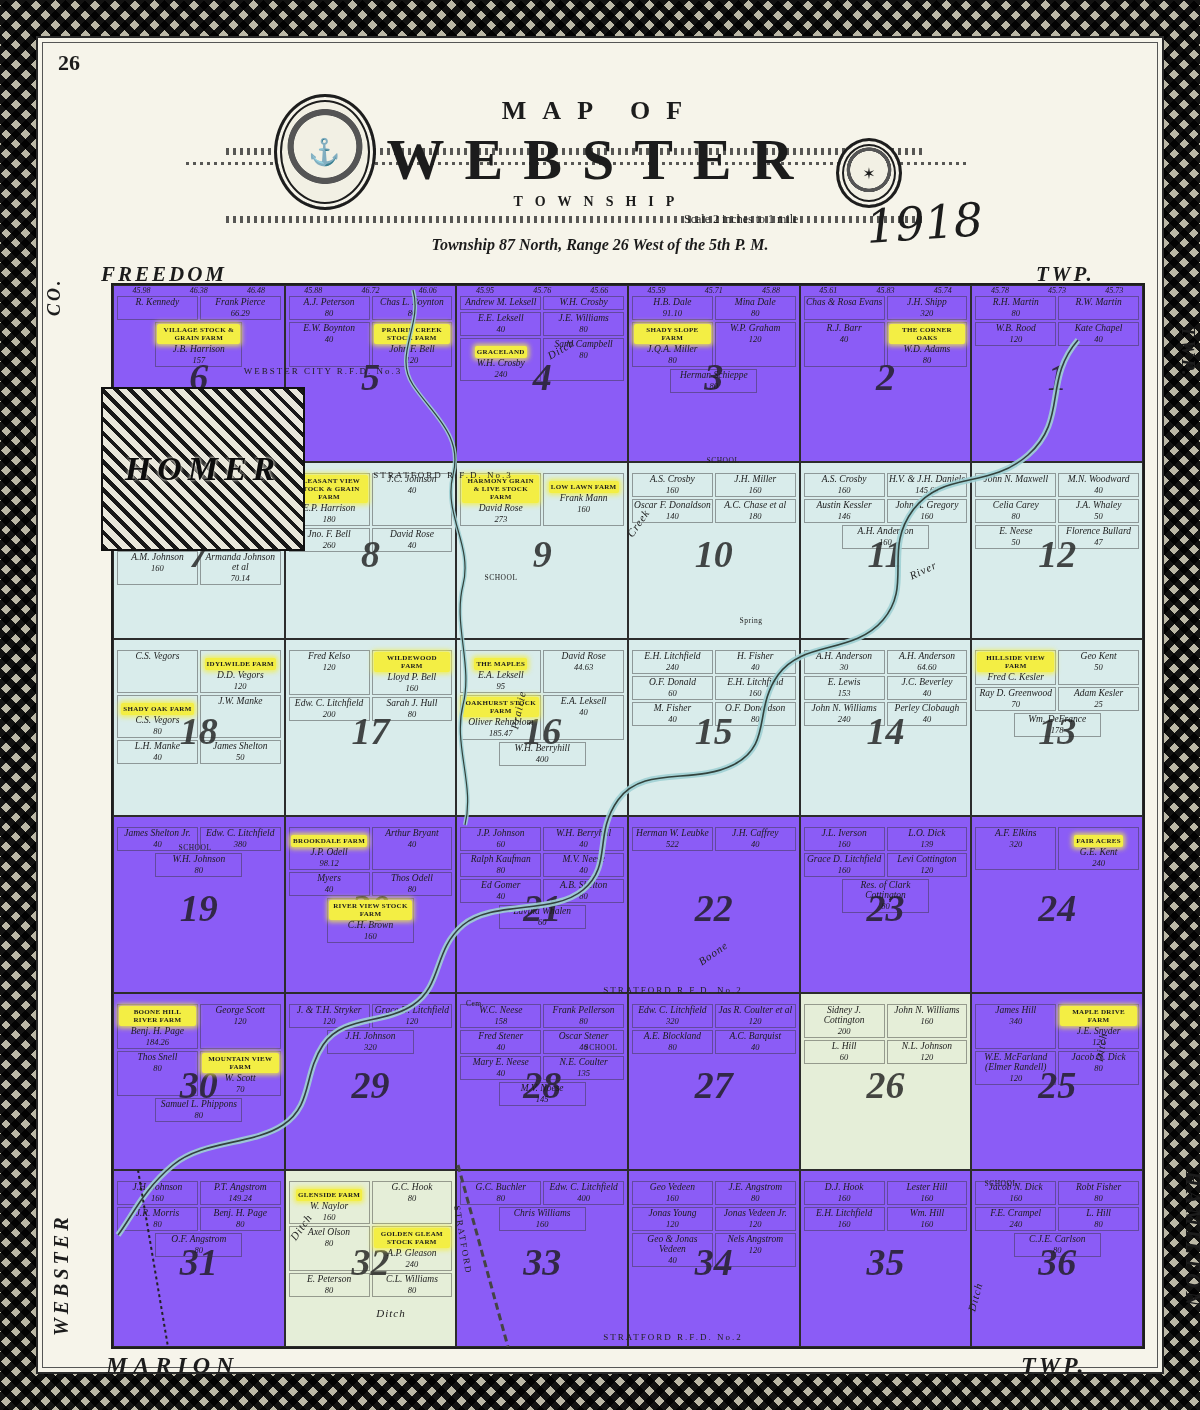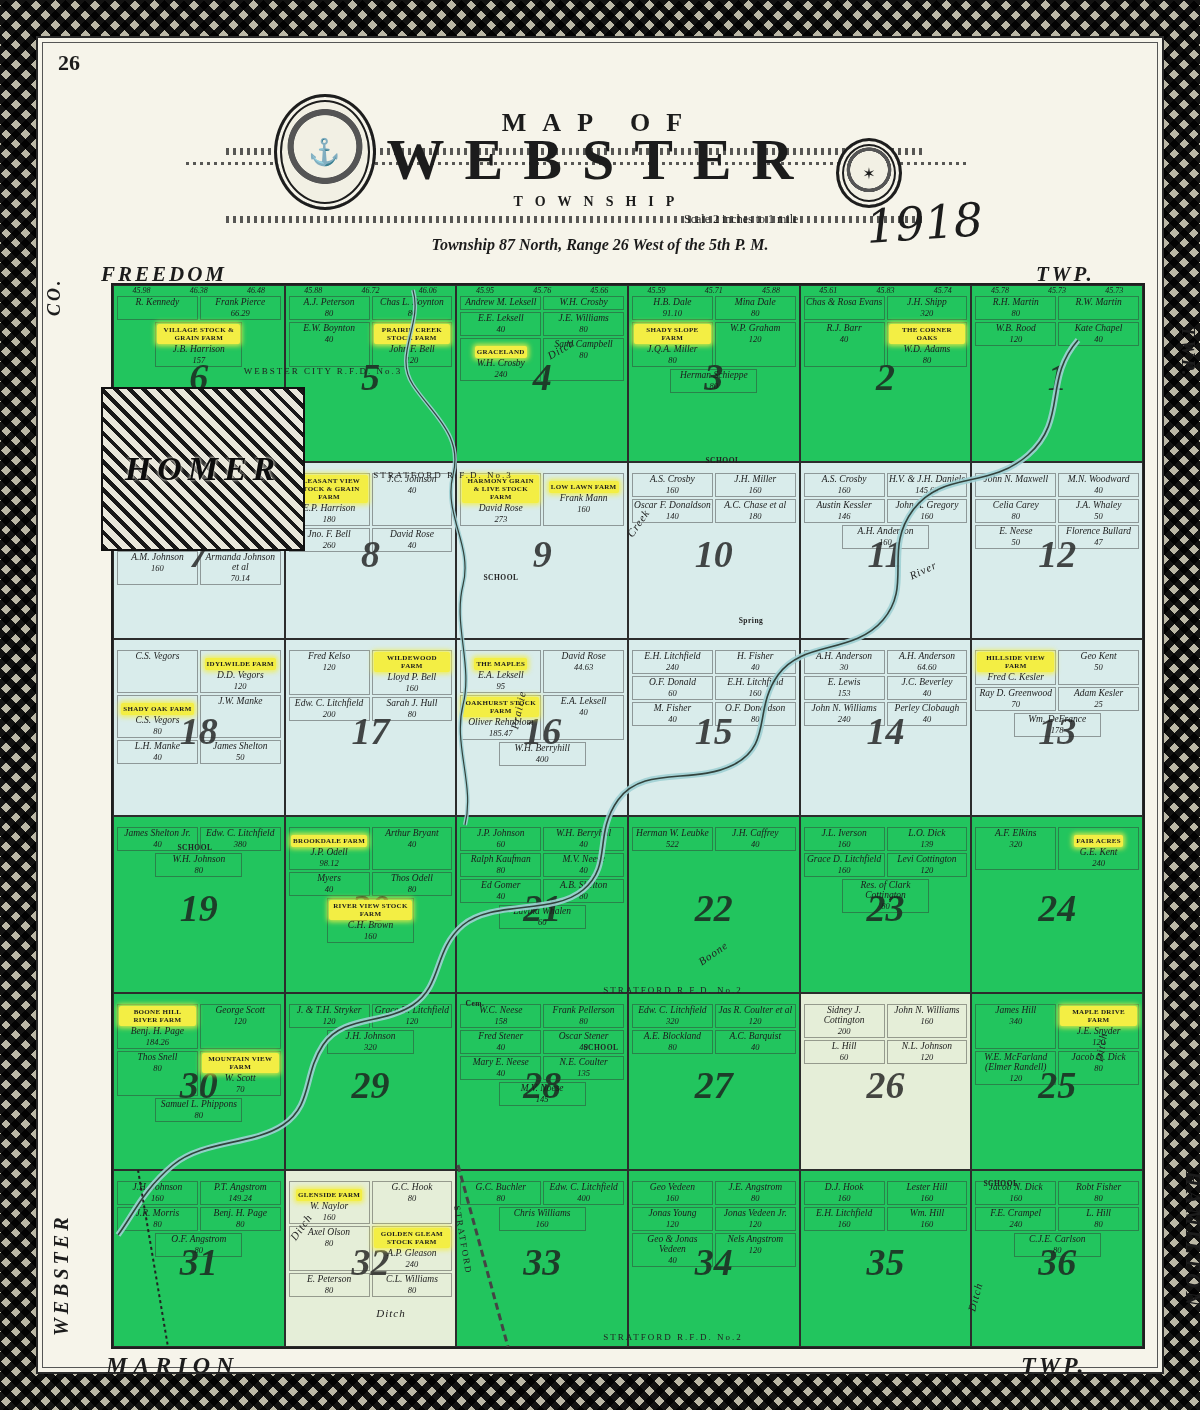--- a/index.html
+++ b/index.html
@@ -15,56 +15,56 @@
   .pageno{position:absolute;left:22px;top:14px;font-size:22px;font-weight:bold;}
   
   .flourish{position:absolute;height:7px;background:repeating-linear-gradient(90deg,#222 0 3px,transparent 3px 7px);opacity:.75;}
   #fl1{left:190px;top:112px;width:700px;}
   #fl2{left:150px;top:126px;width:780px;height:3px;}
   #fl3{left:190px;top:180px;width:700px;}
   .medallion{position:absolute;border-radius:50%;border:3px solid #1d1d1d;box-shadow:inset 0 0 0 3px #f6f4ea, inset 0 0 0 5px #1d1d1d;
     background:radial-gradient(circle at 50% 45%, #f2f0e4 0 40%, #555 41% 48%, #f2f0e4 49%);display:flex;align-items:center;justify-content:center;font-size:26px;}
   #med-left{left:238px;top:58px;width:96px;height:110px;}
   #med-right{left:800px;top:102px;width:60px;height:64px;font-size:16px;}
-  .title-arc{position:absolute;left:0;right:0;top:60px;text-align:center;font-size:26px;letter-spacing:16px;font-weight:bold;transform:none;margin-top:12px;}
+  .title-arc{position:absolute;left:0;right:0;top:60px;text-align:center;font-size:26px;letter-spacing:16px;font-weight:bold;transform:none;}
   .title-main{position:absolute;left:0;right:0;top:90px;text-align:center;font-size:58px;font-weight:bold;letter-spacing:20px;}
   .title-sub{position:absolute;left:0;right:0;top:158px;text-align:center;font-size:14px;letter-spacing:12px;font-weight:bold;}
   .scale-note{position:absolute;left:648px;top:176px;font-size:12px;}
   .twp-line{position:absolute;left:0;right:0;top:200px;text-align:center;font-size:16px;font-style:italic;font-weight:bold;}
   .year{position:absolute;left:830px;top:160px;font-size:46px;font-style:italic;font-family:"DejaVu Serif",serif;transform:rotate(-4deg);}
   
   .edge{position:absolute;font-size:21px;font-style:italic;font-weight:bold;letter-spacing:3px;}
   #e-tl{left:65px;top:226px;}  #e-tr{left:1000px;top:226px;}
   #e-bl{left:70px;top:1316px;font-size:24px;letter-spacing:6px;} #e-br{left:985px;top:1316px;font-size:24px;}
   #e-lt{left:8px;top:280px;transform:rotate(-90deg);transform-origin:left top;font-size:18px;}
   #e-lb{left:14px;top:1300px;transform:rotate(-90deg);transform-origin:left top;font-size:20px;letter-spacing:4px;}
   #e-rt{left:1162px;top:290px;transform:rotate(90deg);transform-origin:left top;font-size:18px;}
   #e-rb{left:1168px;top:1135px;transform:rotate(90deg);transform-origin:left top;font-size:20px;letter-spacing:4px;}
   
-  #map-frame{position:absolute;left:75px;top:247px;width:1030px;height:1062px;border:2.5px solid #1e1e1e;background:#22c55e;}
+  #map-frame{position:absolute;left:75px;top:247px;width:1030px;height:1062px;border:2.5px solid #1e1e1e;background:#8b5cf6;}
   #survey-row{position:absolute;left:0;right:0;top:1px;display:flex;justify-content:space-around;font-size:8px;font-style:italic;z-index:5;}
   #map-grid{position:absolute;inset:0;display:grid;grid-template-columns:repeat(6,1fr);grid-template-rows:repeat(6,1fr);}
   .section{position:relative;border:1px solid #2c2c2c;overflow:hidden;padding:9px 2px 1px 2px;}
   .tint-b{background:#d9eceb;} .tint-g{background:#e5eed8;} .tint-w{background:transparent;}
   .secnum{position:absolute;left:50%;top:52%;transform:translate(-50%,-50%);font-size:38px;font-weight:bold;opacity:.8;z-index:0;font-style:italic;}
   .parcels{position:relative;z-index:1;display:flex;flex-wrap:wrap;align-content:flex-start;justify-content:center;height:100%;}
   .parcel{flex:1 1 44%;max-width:50%;border:1px solid rgba(50,50,50,.45);margin:1px;padding:1px 1px;text-align:center;min-width:60px;}
   .owner{font-style:italic;font-size:9.5px;line-height:1.05;}
   .acres{font-size:8.5px;font-style:italic;}
   .farm{display:inline-block;font-size:7px;font-weight:bold;font-style:normal;letter-spacing:.3px;
     background:#f3ee44;box-shadow:0 0 5px 2px rgba(243,238,68,.85);border-radius:2px;padding:2px 2px;margin-bottom:1px;}
   
   #homer{position:absolute;left:-12px;top:102px;width:200px;height:160px;border:2px solid #111;z-index:6;
     background:repeating-linear-gradient(45deg,#181818 0 4px,#e9e7db 4px 10px);display:flex;align-items:center;justify-content:center;}
   #homer span{font-size:34px;font-weight:bold;letter-spacing:6px;color:#0d0d0d;text-shadow:0 0 4px #efede1,0 0 2px #efede1;font-style:italic;}
   
   #overlays{position:absolute;inset:0;z-index:7;pointer-events:none;}
   .ovl{position:absolute;white-space:nowrap;font-size:9px;letter-spacing:2px;color:#222;}
   .ovl.riv{font-style:italic;font-size:11px;letter-spacing:1px;}
-  .ovl.tiny{font-size:7.5px;letter-spacing:.5px;font-weight:bold;}
+  .ovl.tiny{font-size:7.5px;letter-spacing:.5px;}
   #rivers{position:absolute;inset:0;z-index:2;pointer-events:none;}
 </style>
 </head>
 <body>
 
 <div id="canvas">
   <div id="border-frame"></div>
   <div id="page">
 
     <div class="pageno">26</div>

